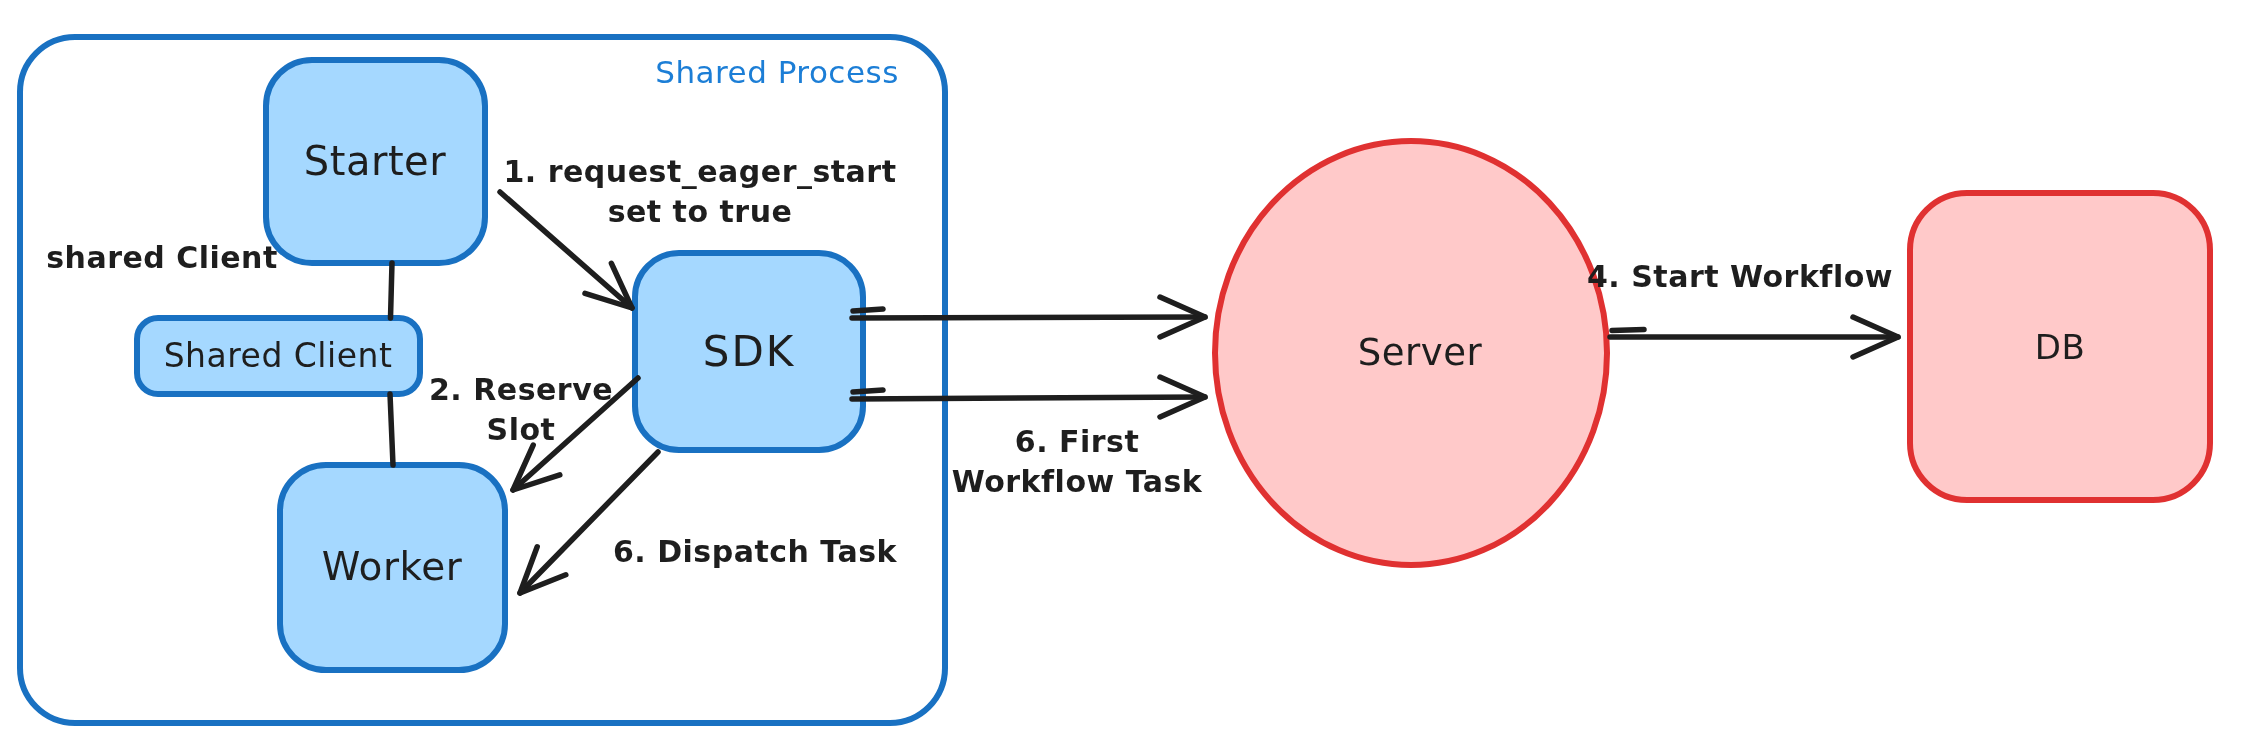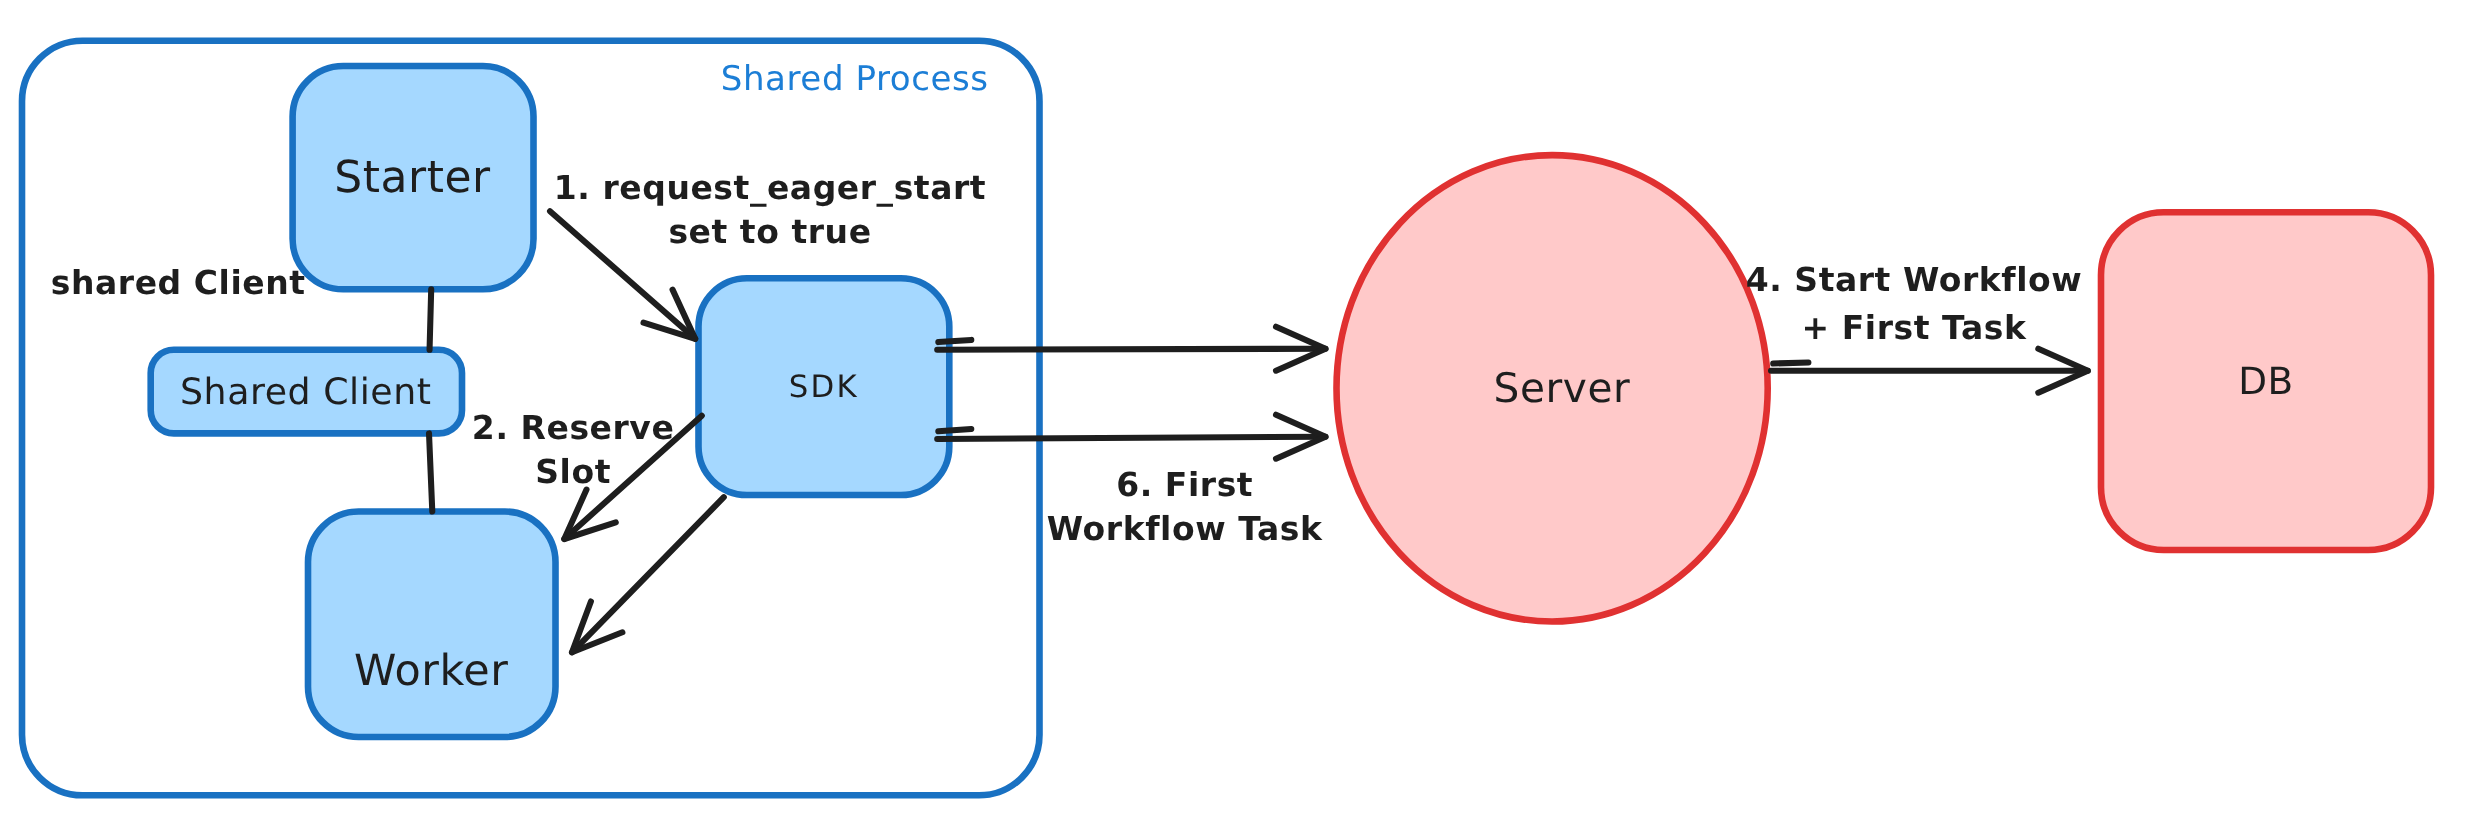--- a/index.html
+++ b/index.html
@@ -25,22 +25,22 @@
   
   .label{
     position:absolute;transform:translate(-50%,-50%);
     text-align:center;white-space:nowrap;line-height:1.34;
     letter-spacing:.5px;
   }
   .ann{font-size:30px;font-weight:bold;}
   .node-label{font-weight:normal;}
   .lbl-starter{font-size:40px;}
   .lbl-shared-client{font-size:33px;}
-  .lbl-worker{font-size:39px;margin-top:44px;}
-  .lbl-sdk{font-size:28px;letter-spacing:2px;}
+  .lbl-worker{font-size:39px;}
+  .lbl-sdk{font-size:42px;letter-spacing:2px;}
   .lbl-server{font-size:37px;}
   .lbl-db{font-size:34px;}
   .lbl-process{font-size:31px;color:var(--process-label);}
   .wf{line-height:1.45;}
 </style>
 </head>
 <body>
 
 <div class="stage">
 
@@ -126,22 +126,24 @@
   </div>
 
   <div class="label ann" style="left:521px;top:410px;">
     <div>2. Reserve</div>
     <div>Slot</div>
   </div>
 
 
   <div class="label ann wf" style="left:1740px;top:277px;">
     <div>4. Start Workflow</div>
-    <div>+ First Task</div>
   </div>
 
   <div class="label ann" style="left:1077px;top:462px;">
     <div>6. First</div>
     <div>Workflow Task</div>
   </div>
 
+  <div class="label ann" style="left:755px;top:552px;">
+    <div>6. Dispatch Task</div>
+  </div>
 
 </div>
 
 </body></html>

